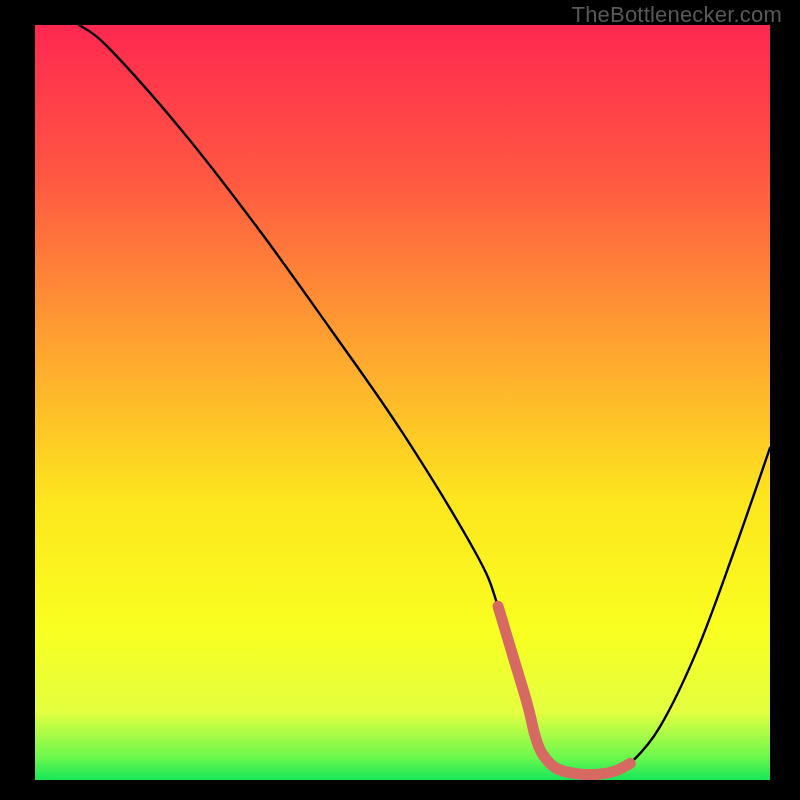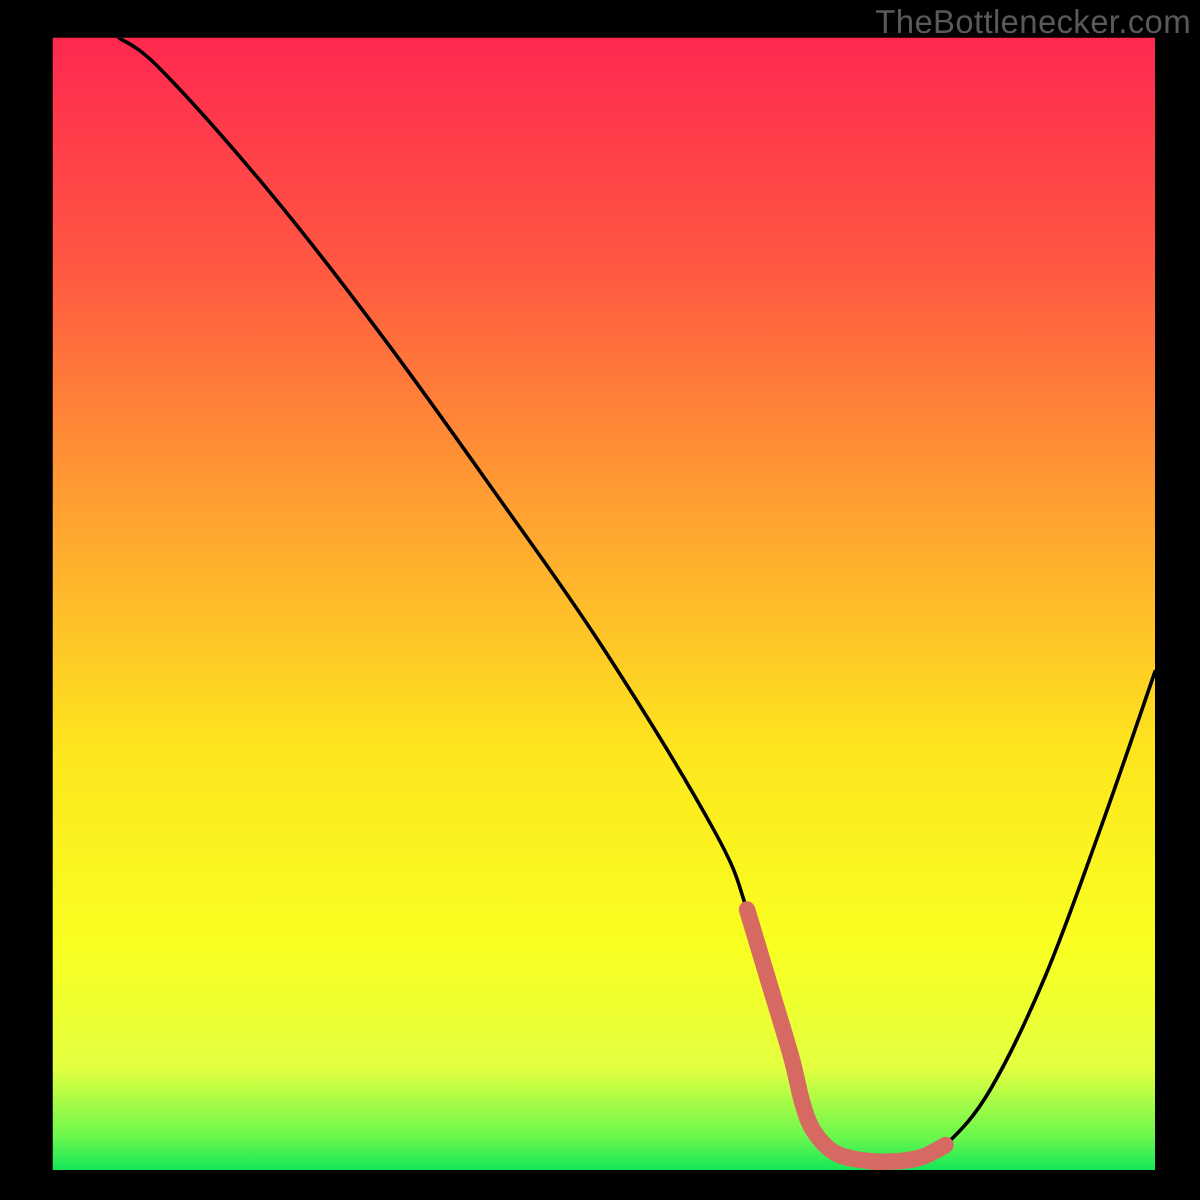--- a/index.html
+++ b/index.html
@@ -11,21 +11,21 @@
     overflow: hidden;
   }
   .container {
     position: relative;
     width: 800px;
     height: 800px;
   }
   .watermark {
     position: absolute;
     top: 2px;
-    right: 6px;
+    right: 18px;
     font-family: Arial, Helvetica, sans-serif;
     font-size: 22px;
     font-weight: 500;
     color: #58595B;
     letter-spacing: 0.2px;
     z-index: 3;
   }
   .stage-wrap {
     position: absolute;
     left: 35px;

